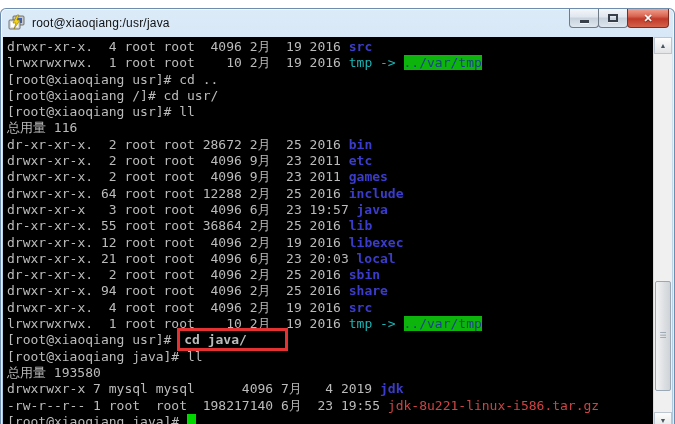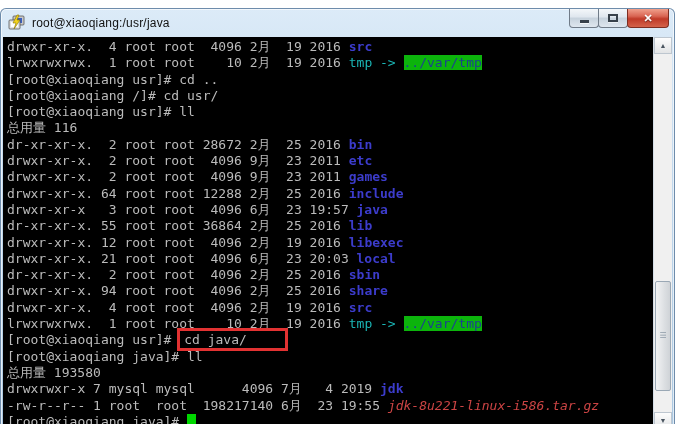--- a/index.html
+++ b/index.html
@@ -46,26 +46,27 @@
     flex:1 1 auto; background:#000; overflow:hidden;
     padding:2px 0 0 4px;
     font-family:"DejaVu Sans Mono","Liberation Mono",monospace;
     font-size:13px; line-height:16.3px; white-space:pre;
   }
   .line { height:16.3px; }
   .seg-fg      { color:var(--fg); }
   .seg-dir     { color:var(--dir); font-weight:bold; }
   .seg-cyan    { color:var(--cyan); font-weight:normal; }
   .seg-greenbg { background:var(--greenbg-bg); color:var(--greenbg-fg); font-weight:normal; }
-  .seg-red     { color:var(--red);font-style:italic; }
+  .seg-red     { color:var(--red); }
   .seg-boxed   {
     color:var(--fg); display:inline-block;
     border:3px solid var(--annotation);
     padding:1px 38px 1px 4px; margin:-5px 0 -3px -2px;
     line-height:15px;
+    font-weight:bold;
   }
   .seg-cursor  { display:inline-block; width:9px; height:14px; background:var(--cursor); vertical-align:-2px; }
 
   
   .scrollbar { flex:0 0 19px; background:#f0f0f0; position:relative; border-left:1px solid #d4dde6; }
   .scroll-btn {
     position:absolute; left:0; right:0; height:17px;
     display:flex; align-items:center; justify-content:center;
     background:linear-gradient(180deg,#fdfdfd,#e2e4e6);
     border:1px solid #bdc6cf; color:#4a5560; font-size:7px;

